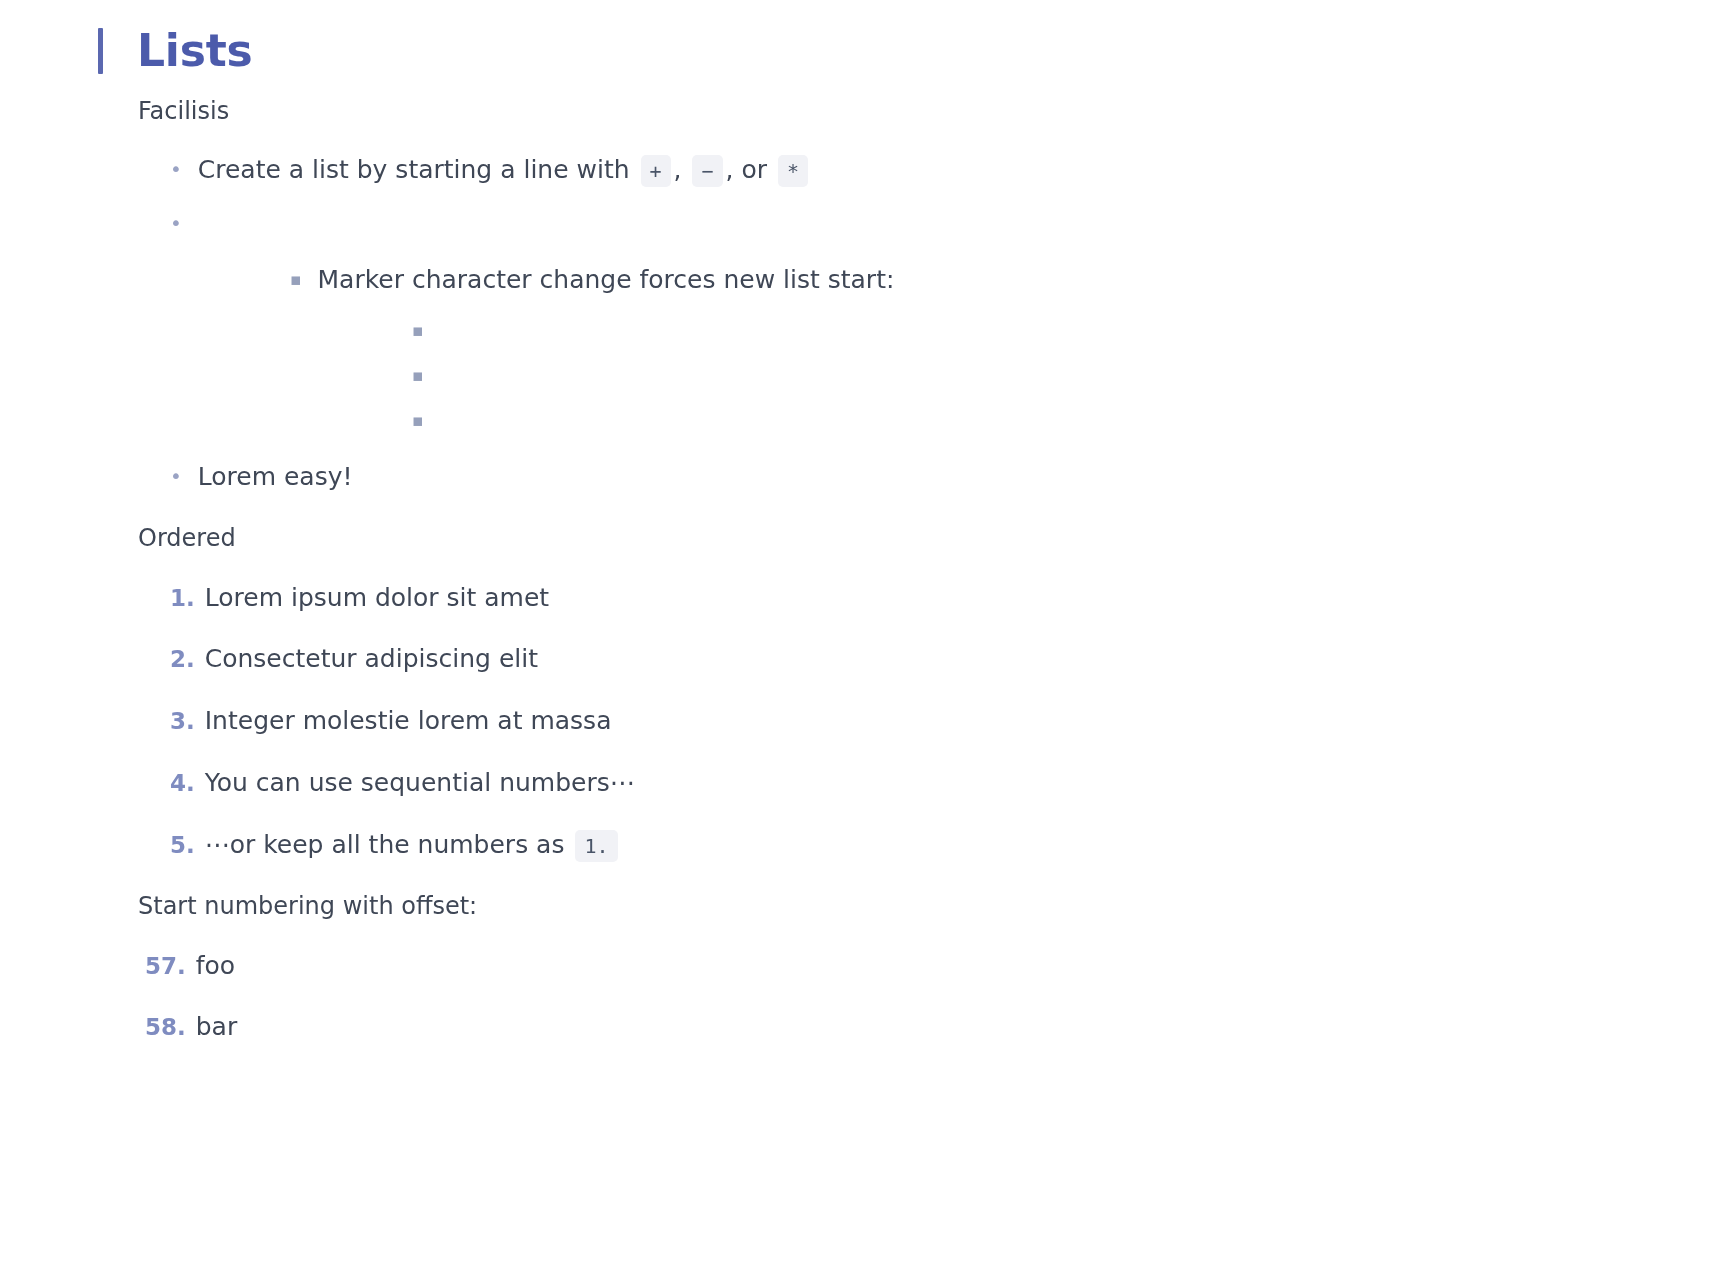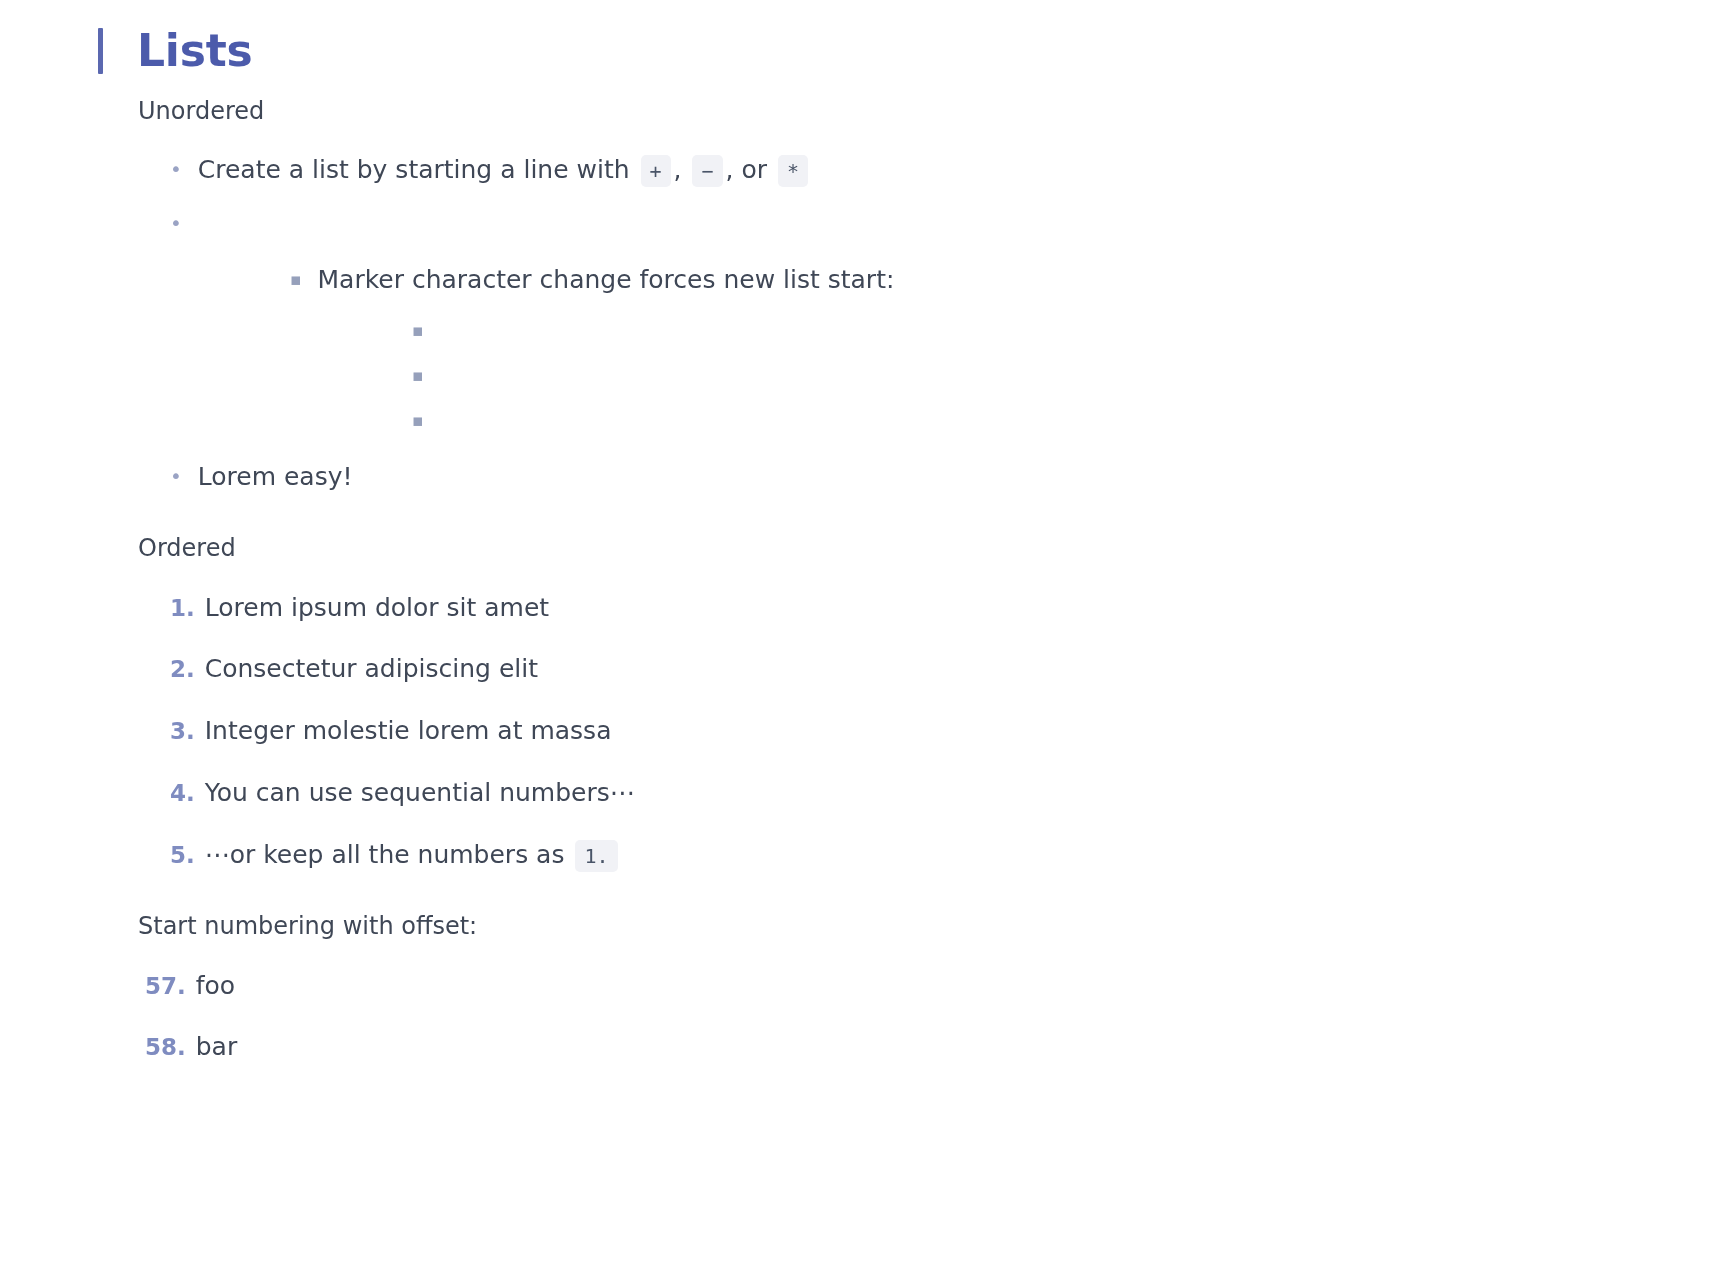--- a/index.html
+++ b/index.html
@@ -40,21 +40,21 @@
     line-height: 1;
   }
 
   
   .label-line {
     font-size: 24px;
     color: #3f4756;
     margin: 0 0 26px 78px;
     line-height: 1.3;
   }
-  .label-line.spaced-top { margin-top: 40px; }
+  .label-line.spaced-top { margin-top: 30px; }
 
   
   .li-row {
     display: flex;
     align-items: baseline;
     font-size: 25px;
     line-height: 1.35;
     color: #3f4756;
     margin-bottom: 28px;
   }
@@ -106,21 +106,21 @@
 </head>
 <body>
 
 <div class="page">
 
   <div class="section-heading">
     <div class="heading-bar"></div>
     <div class="heading-text">Lists</div>
   </div>
 
-  <div class="label-line">Unordered</div>
+  <div class="label-line">Facilisis</div>
 
   <div class="li-row lvl1">
     <span class="bullet-disc">•</span>
     <span class="li-text">
       <span>Create a list by starting a line with</span>
       <code class="chip">+</code><span class="sep">,</span>
       <code class="chip">−</code><span class="sep">, or</span>
       <code class="chip">*</code>
     </span>
   </div>

